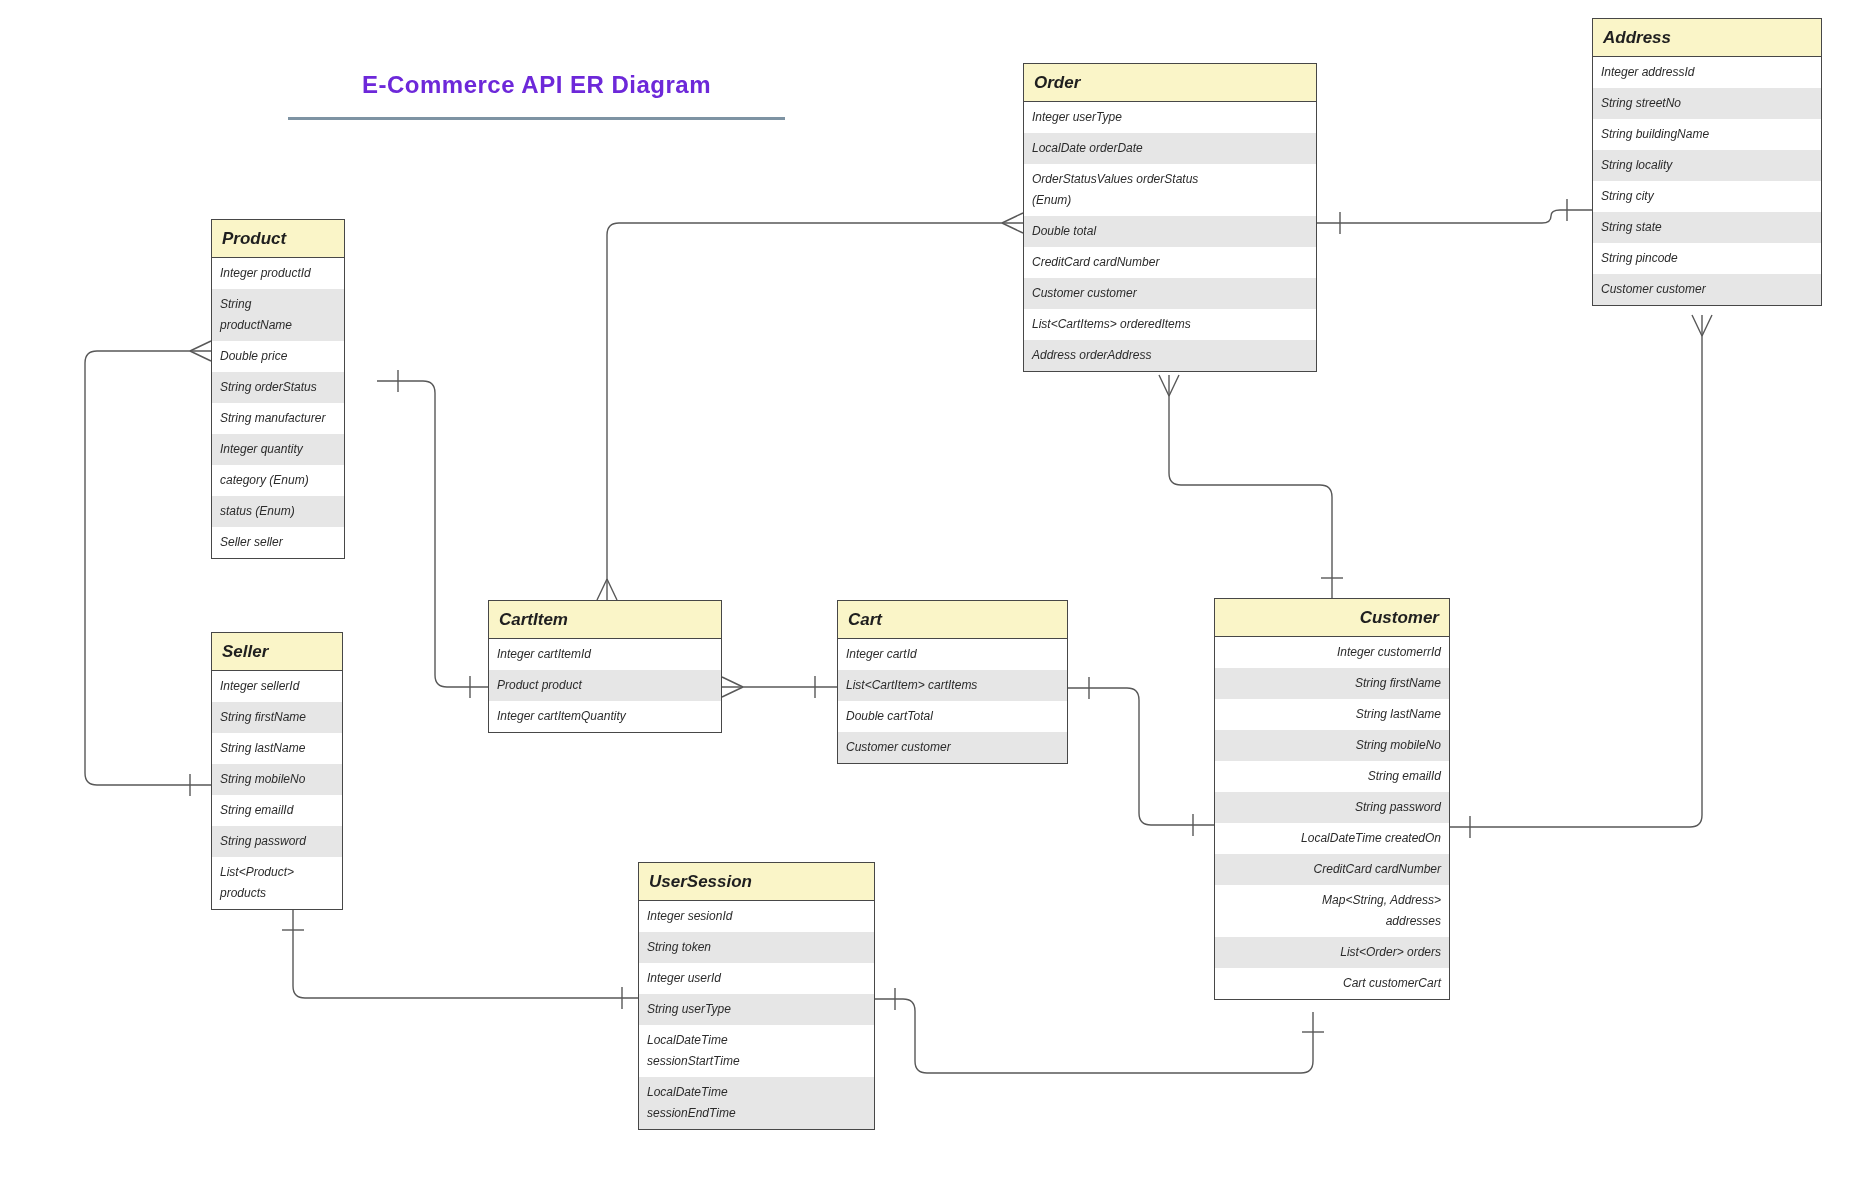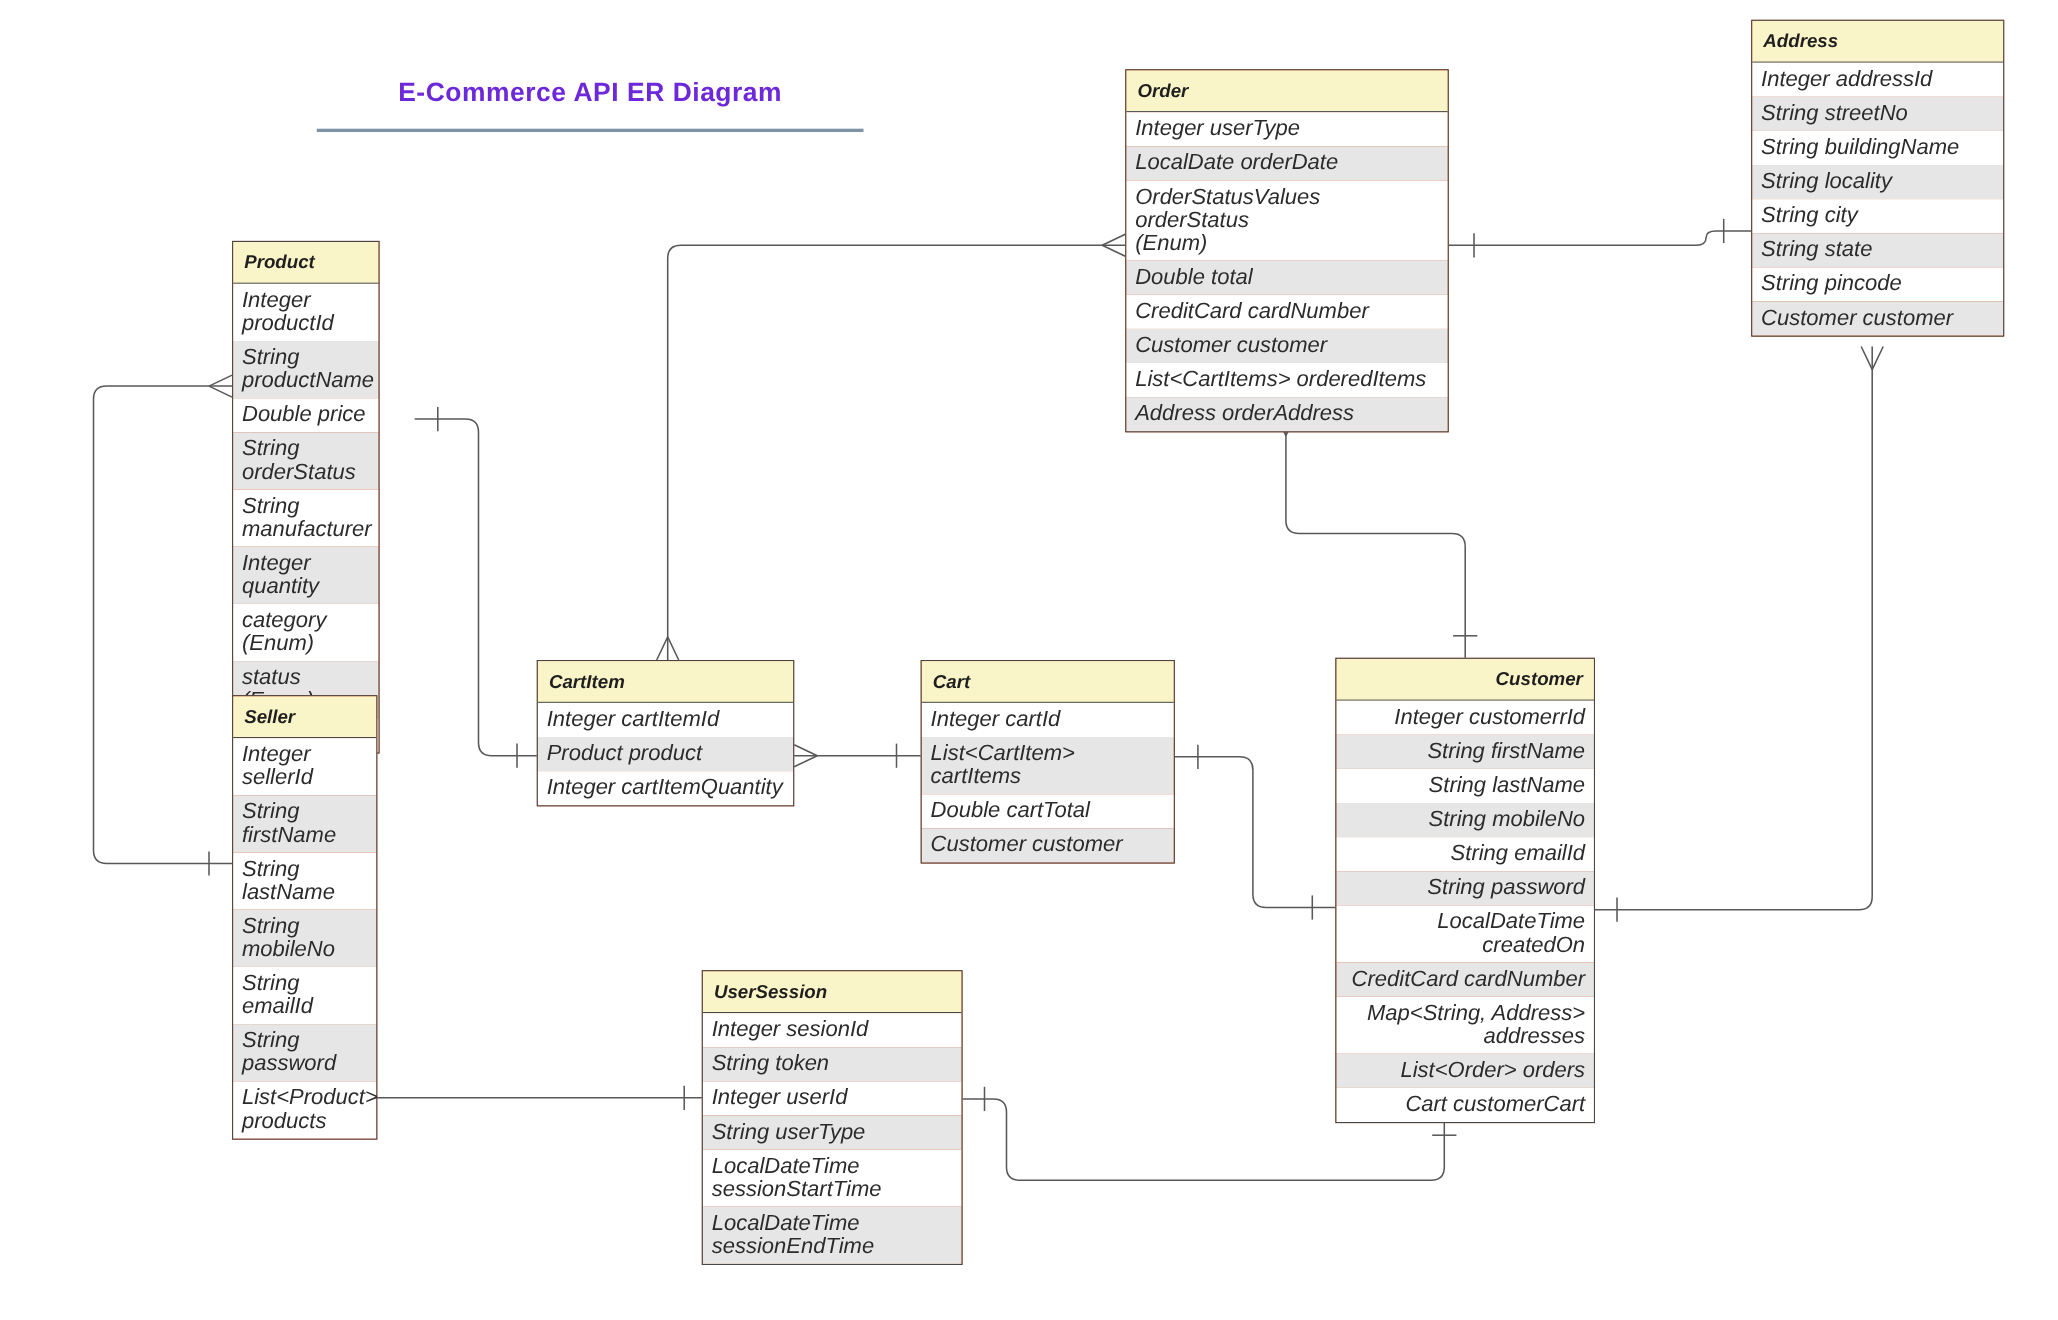--- a/index.html
+++ b/index.html
@@ -23,37 +23,37 @@
     letter-spacing:.5px;line-height:38px;
   }
   
   svg.wires{position:absolute;left:0;top:0;z-index:1;}
   .wire{fill:none;stroke:#585858;stroke-width:1.4px;}
   
   #entities{position:absolute;left:0;top:0;z-index:2;}
   .entity{
     position:absolute;
     box-sizing:border-box;
-    background:#c2410c;
+    background:#737373;
     border:1.6px solid #474747;
     font-style:italic;
     color:#2b2b2b;
   }
   .entity-header{
     box-sizing:border-box;
     background:#faf5c8;
     border-bottom:1.6px solid #474747;
     font-size:17px;font-weight:bold;
     padding:8px 10px;
     line-height:21px;
     color:#1f1f1f;
   }
   .field{
     box-sizing:border-box;
-    font-size:20px;
+    font-size:12px;
     line-height:21px;
     padding:5px 8px;
     white-space:pre-line;
     background:#ffffff;
   }
   .field:nth-child(odd){background:#e6e6e6;}
 </style>
 </head>
 <body>
 
@@ -191,21 +191,21 @@
         <div class="field">String mobileNo</div>
         <div class="field">String emailId</div>
         <div class="field">String password</div>
         <div class="field">LocalDateTime createdOn</div>
         <div class="field">CreditCard cardNumber</div>
         <div class="field">Map&lt;String, Address&gt;
 addresses</div>
         <div class="field">List&lt;Order&gt; orders</div>
         <div class="field">Cart customerCart</div>
       </div>
-      <div class="entity" style="left: 638px; top: 862px; width: 237px; margin-top: 20px;">
+      <div class="entity" style="left: 638px; top: 862px; width: 237px;">
         <div class="entity-header">UserSession</div>
         <div class="field">Integer sesionId</div>
         <div class="field">String token</div>
         <div class="field">Integer userId</div>
         <div class="field">String userType</div>
         <div class="field">LocalDateTime
 sessionStartTime</div>
         <div class="field">LocalDateTime
 sessionEndTime</div>
       </div>

